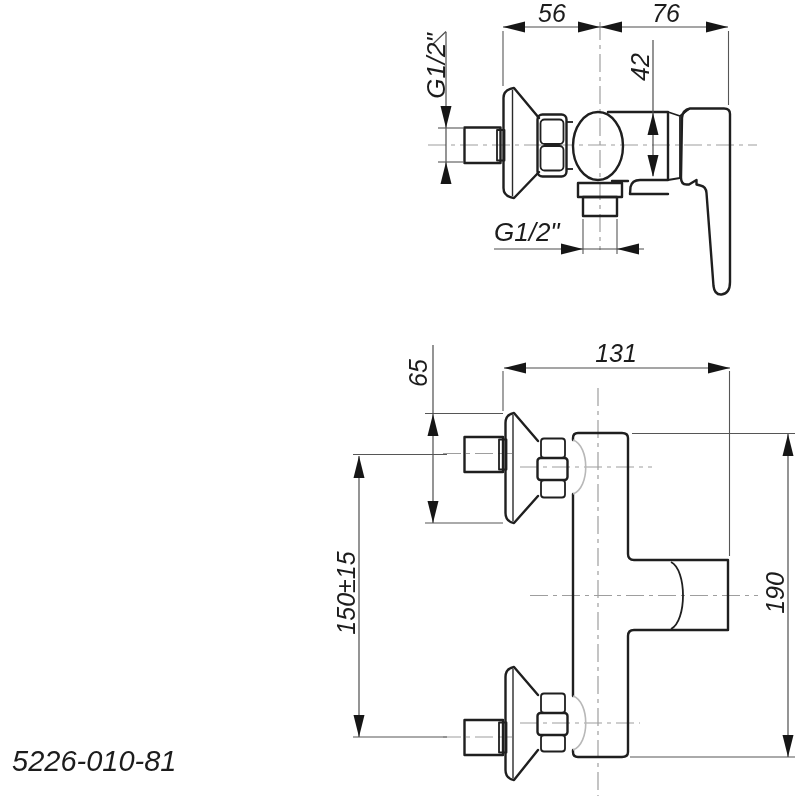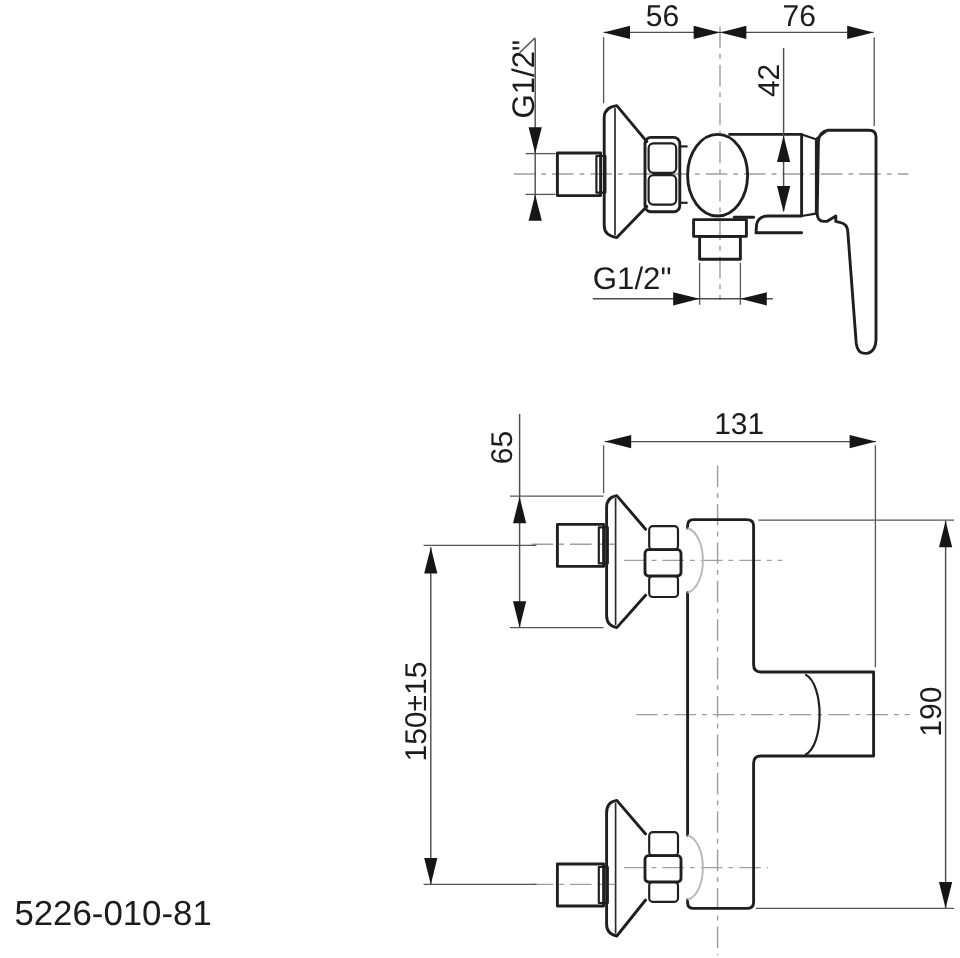--- a/index.html
+++ b/index.html
@@ -1,16 +1,16 @@
 <!DOCTYPE html>
 <html><head>
 <meta charset="utf-8">
 <style>
   html,body{margin:0;padding:0;background:#ffffff;}
-  .page{position:relative;width:800px;height:798px;background:#fff;overflow:hidden;}
+  .page{position:relative;width:800px;height:798px;background:#fff;overflow:hidden;font-style:italic;}
   svg{display:block;}
   text{font-family:"Liberation Sans","DejaVu Sans",sans-serif;fill:#1c1c1c;}
   .dimtext{font-size:25px;}
   .dimtext-sm{font-size:26px;}
   .code{font-size:29px;}
   .outline{stroke:#1f1f1f;stroke-width:2.4;fill:none;stroke-linejoin:round;stroke-linecap:round;}
   .outline-thin{stroke:#1f1f1f;stroke-width:1.8;fill:none;stroke-linejoin:round;}
   .inner{stroke:#2a2a2a;stroke-width:1.4;fill:none;}
   .dim{stroke:#4d4d4d;stroke-width:1.2;fill:none;}
   .ext{stroke:#565656;stroke-width:1.1;fill:none;}

